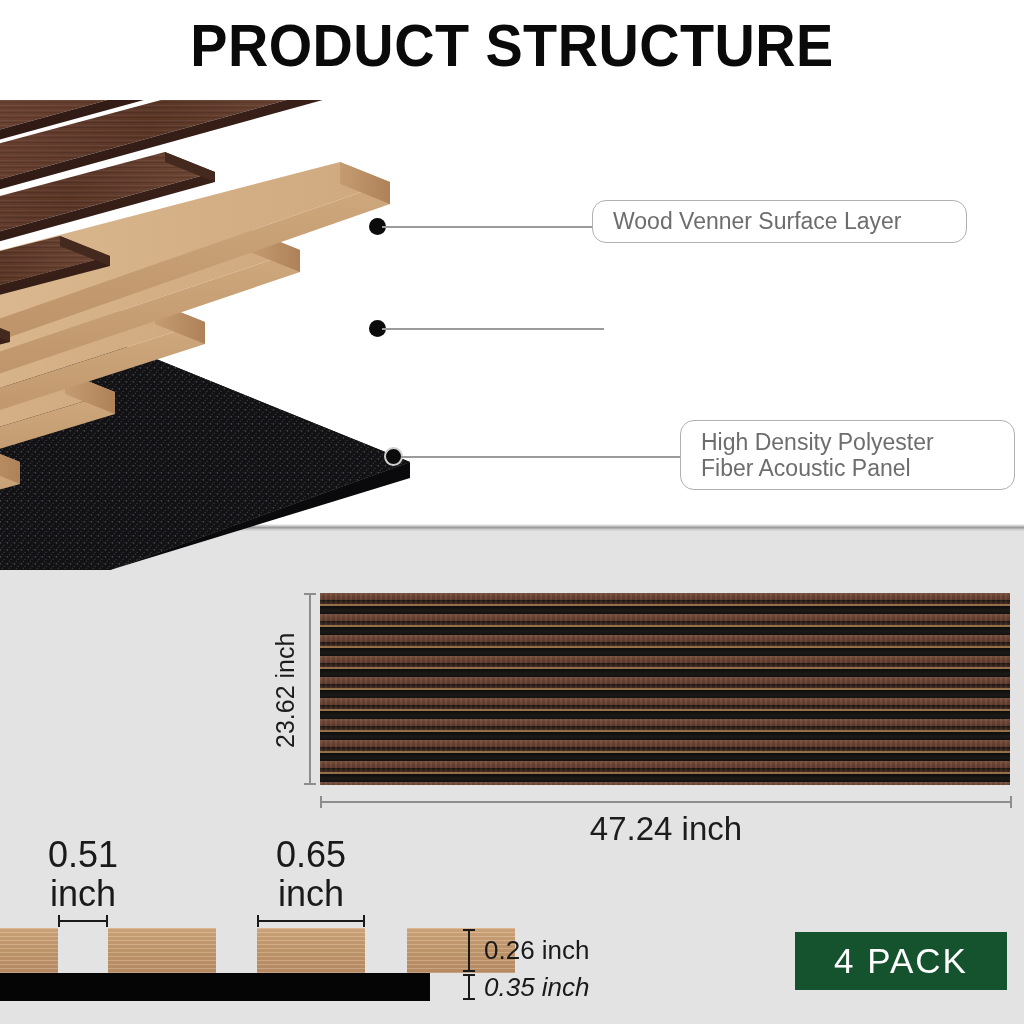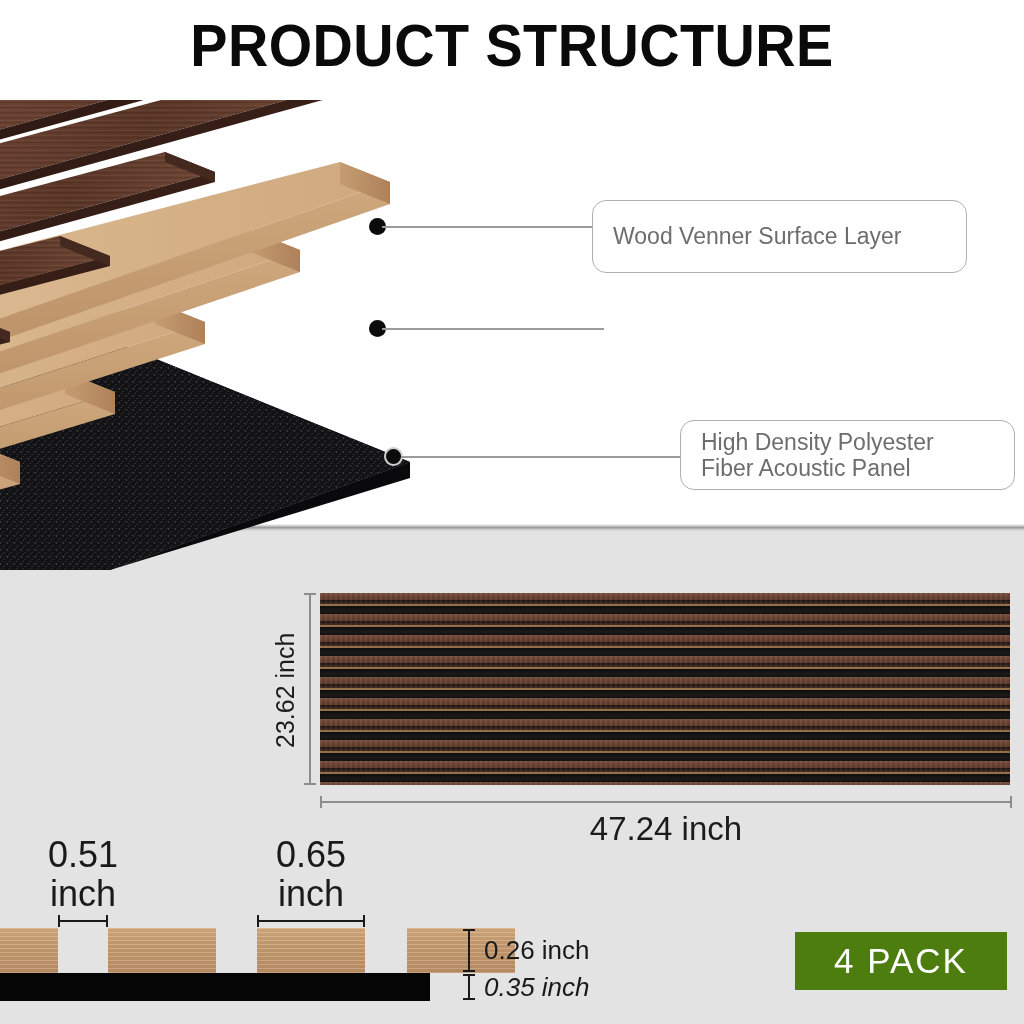--- a/index.html
+++ b/index.html
@@ -46,21 +46,21 @@
     border-radius:14px;
     background:#ffffff;
     color:#6d6d6d;
     display:flex;
     align-items:center;
     padding:0 20px;
     font-size:23px;
     line-height:1.15;
     white-space:pre-line;
   }
-  .callout.c1 { left:592px; top:200px; width:375px; height:73px; }
+  .callout.c1 { left:592px; top:200px; width:375px; height:43px; }
   .callout.c2 { left:602px; top:310px; width:333px; height:56px; }
   .callout.c3 { left:680px; top:420px; width:335px; height:70px; }
 
   .lead-line { position:absolute; height:1.6px; background:#9b9b9b; }
   .lead-dot {
     position:absolute; width:17px; height:17px; border-radius:50%;
     background:#0b0b0b;
   }
   .lead-dot.ringed { border:2px solid #cfcfcf; width:19px; height:19px; }
 
@@ -145,21 +145,21 @@
   .xs-vdim::before,.xs-vdim::after{
     content:""; position:absolute; left:-5px; width:12px; height:2px; background:#1a1a1a;
   }
   .xs-vdim::before{ top:0; }
   .xs-vdim::after { bottom:0; }
   .xs-vlbl { position:absolute; color:#1a1a1a; font-size:26px; white-space:nowrap; }
 
   
   .badge {
     position:absolute; left:795px; top:932px; width:212px; height:58px;
-    background:#4d7c0f; color:#ffffff;
+    background:#14532d; color:#ffffff;
     display:flex; align-items:center; justify-content:center;
     font-size:35px; letter-spacing:2px;
   }
 </style>
 </head>
 <body>
 
 <div id="stage">
 
   <div class="bg-top"></div>

